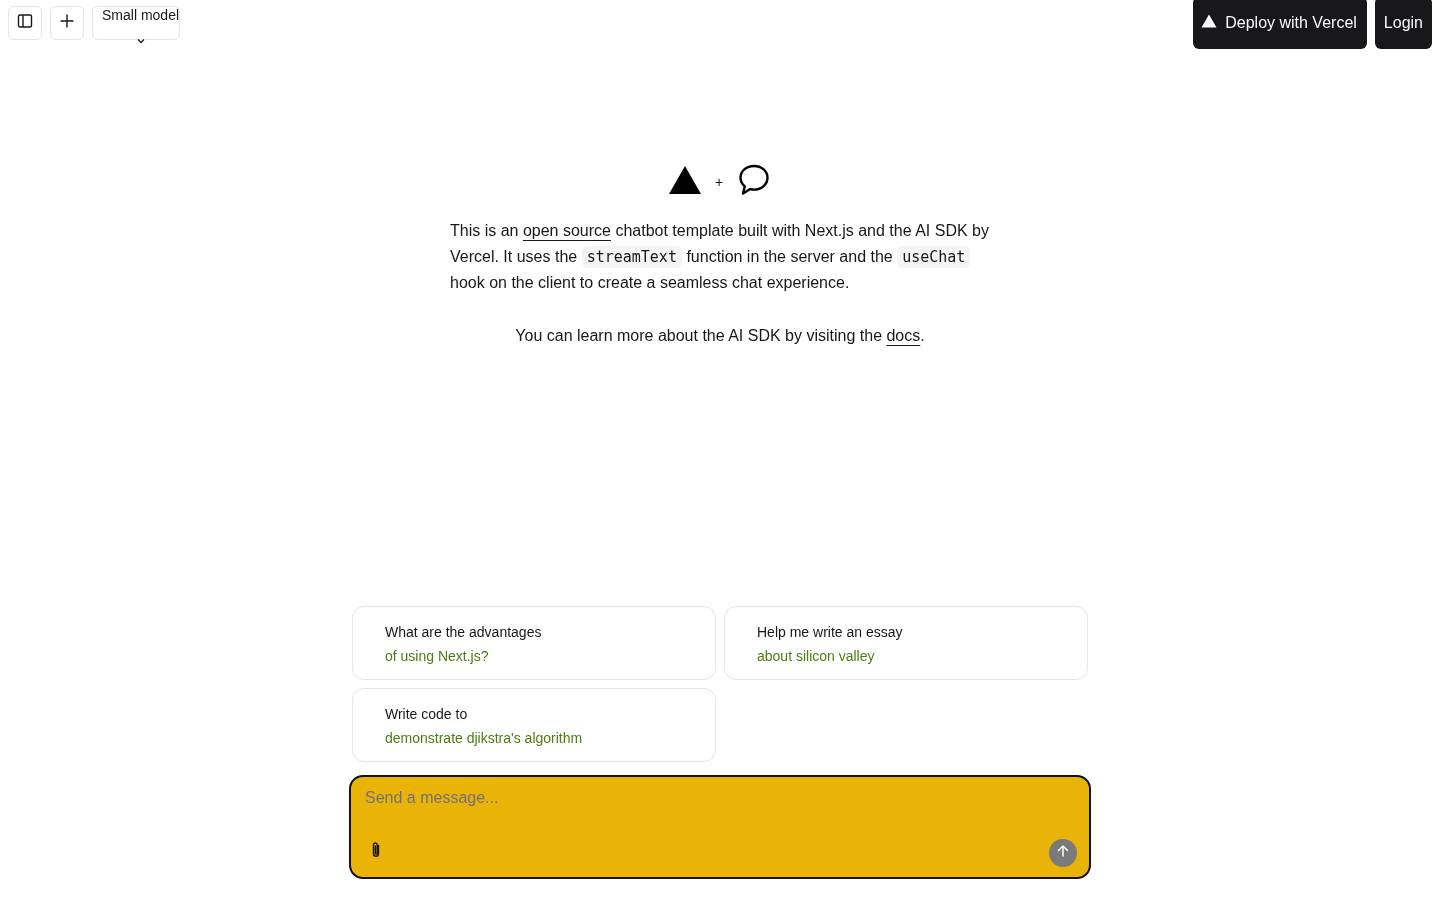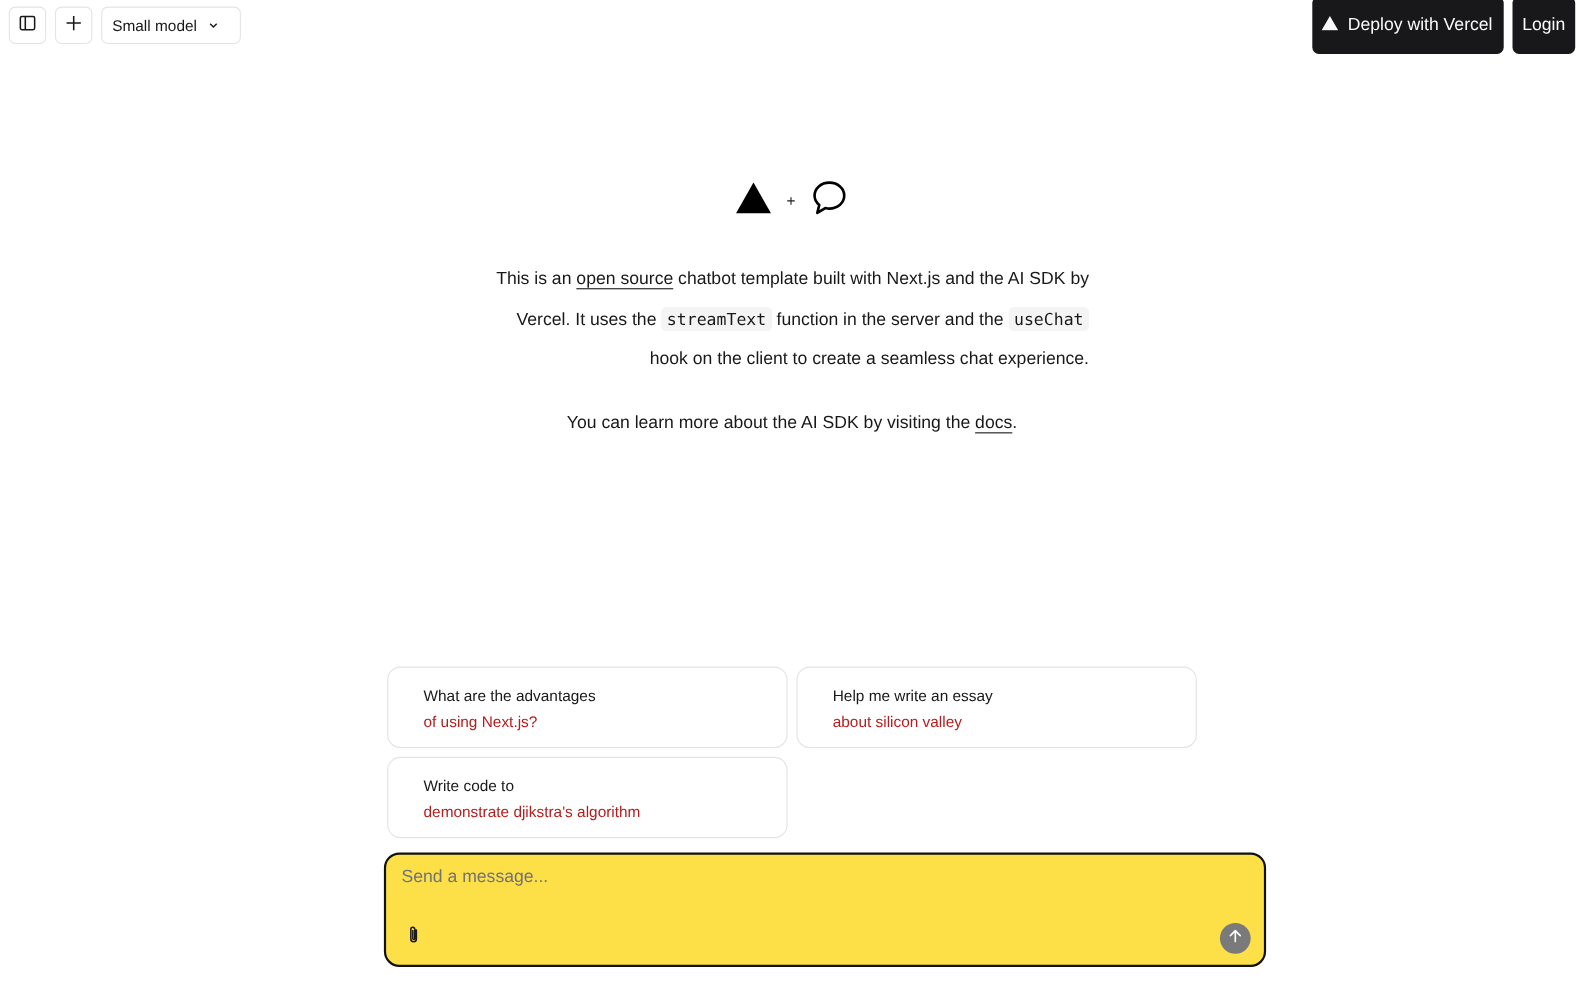--- a/index.html
+++ b/index.html
@@ -3,38 +3,38 @@
 <meta charset="utf-8">
 <style>
   * { box-sizing: border-box; margin: 0; padding: 0; }
   html, body { width: 1440px; height: 900px; background: #ffffff; overflow: hidden; }
   body { font-family: "Liberation Sans", "DejaVu Sans", sans-serif; color: #18181b; position: relative; }
 
   .topbar { position: absolute; top: 6px; left: 8px; right: 8px; height: 34px; display: flex; align-items: center; }
   .topbar .left { display: flex; gap: 8px; align-items: center; }
   .topbar .right { margin-left: auto; display: flex; gap: 8px; align-items: center; }
   .icon-btn { width: 34px; height: 34px; border: 1px solid #e4e4e7; border-radius: 6px; background: #fff; display: flex; align-items: center; justify-content: center; cursor: pointer; }
-  .model-select { height: 34px; border: 1px solid #e4e4e7; border-radius: 6px; background: #fff; display: flex; align-items: center; padding: 0 19px 0 9px; gap: 10px; font-size: 14px; cursor: pointer; color: #18181b; }
+  .model-select { height: 34px; border: 1px solid #e4e4e7; border-radius: 6px; background: #fff; display: flex; align-items: center; padding: 0 0 0 9px; gap: 10px; font-size: 14px; cursor: pointer; color: #18181b; flex-direction: column; }
   .dark-btn { height: 52px; background: #18181b; color: #fafafa; border-radius: 6px; display: flex; align-items: center; padding: 0 9px; gap: 8px; font-size: 16px; cursor: pointer; }
   .dark-btn.deploy { padding: 0 10px 0 8px; }
 
   .hero { position: absolute; top: 164px; left: 0; right: 0; display: flex; flex-direction: column; align-items: center; }
   .logos { display: flex; align-items: center; gap: 14px; height: 36px; }
   .logos .plus { font-size: 14px; color: #18181b; }
-  .intro { margin-top: 36px; width: 540px; text-align: right; font-size: 16px; line-height: 36px; color: #18181b; }
+  .intro { margin-top: 18px; width: 540px; text-align: left; font-size: 16px; line-height: 26px; color: #18181b; }
   .intro a, .docs-line a { color: #18181b; font-weight: 500; text-decoration: underline; text-underline-offset: 4px; }
   .intro code { font-family: "DejaVu Sans Mono", "Liberation Mono", monospace; font-size: 15px; background: #f4f4f5; border-radius: 5px; padding: 2px 5px; }
   .docs-line { margin-top: 27px; font-size: 16px; line-height: 26px; text-align: center; }
 
   .suggestions { position: absolute; top: 606px; left: 352px; width: 736px; display: grid; grid-template-columns: 364px 364px; gap: 8px; }
   .suggestion { height: 74px; border: 1px solid #e4e4e7; border-radius: 12px; padding: 16px 32px; background: #fff; cursor: pointer; }
   .suggestion .title { font-size: 14px; font-weight: 500; color: #18181b; line-height: 18px; }
-  .suggestion .sub { font-size: 14px; color: #b91c1c; line-height: 18px; margin-top: 6px; }
+  .suggestion .sub { font-size: 14px; color: #4d7c0f; line-height: 18px; margin-top: 6px; }
 
-  .composer { position: absolute; top: 775px; left: 349px; width: 802px; height: 104px; border: 2px solid #111; border-radius: 14px; background: #fde047; }
+  .composer { position: absolute; top: 775px; left: 349px; width: 742px; height: 104px; border: 2px solid #111; border-radius: 14px; background: #eab308; }
   .composer textarea { position: absolute; top: 12px; left: 14px; width: 700px; height: 30px; border: none; background: transparent; resize: none; font-family: "Liberation Sans", sans-serif; font-size: 16px; color: #18181b; outline: none; }
   .composer textarea::placeholder { color: #71717a; }
   .attach-btn { position: absolute; left: 14px; bottom: 14px; width: 22px; height: 22px; display: flex; align-items: center; justify-content: center; cursor: pointer; }
   .send-btn { position: absolute; right: 12px; bottom: 10px; width: 28px; height: 28px; border-radius: 50%; background: #7a7a7a; display: flex; align-items: center; justify-content: center; cursor: pointer; }
 </style>
 </head>
 <body>
 
 <div class="topbar">
   <div class="left">

